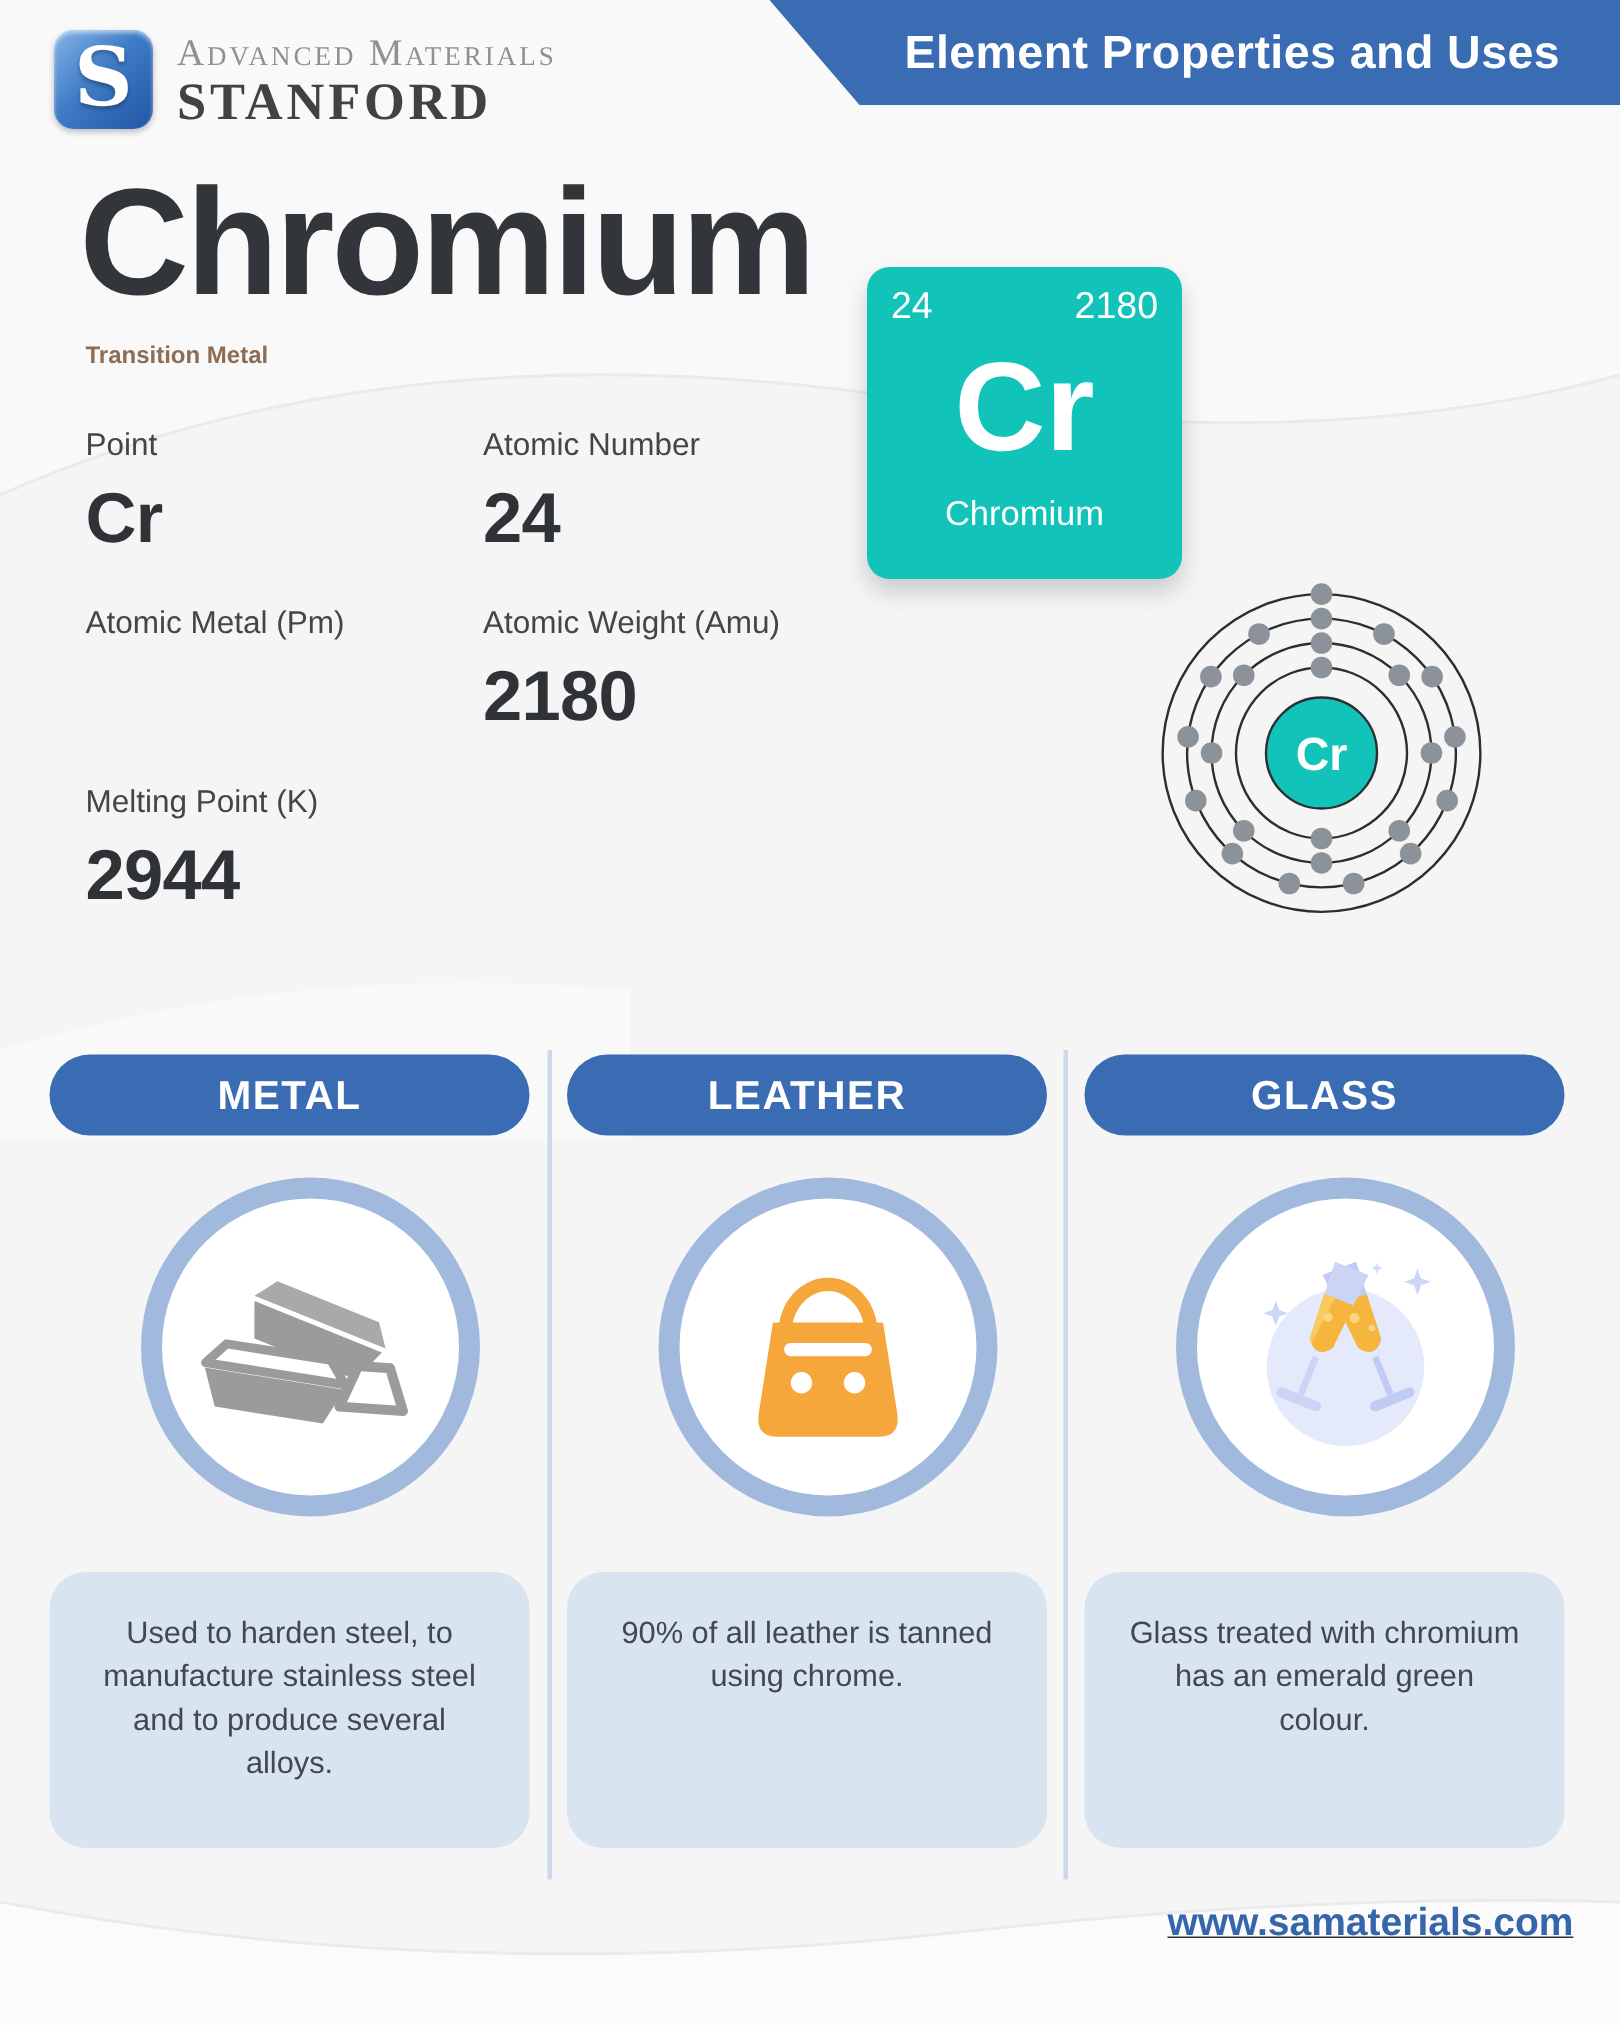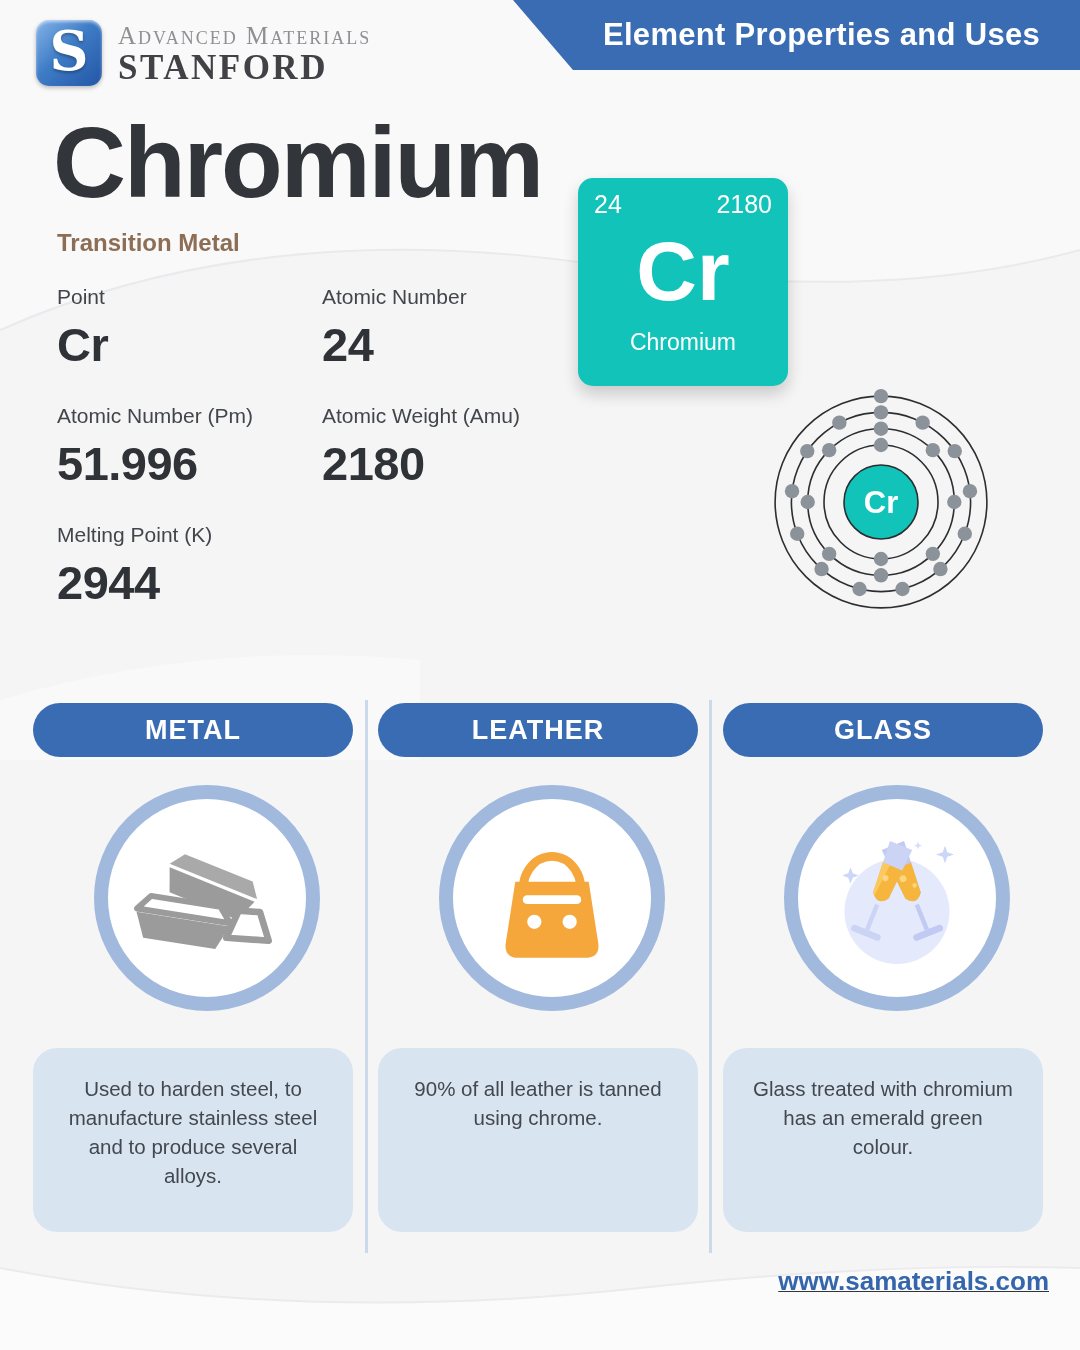--- a/index.html
+++ b/index.html
@@ -31,21 +31,21 @@
   #banner{
     left:505px;top:0;width:575px;height:70px;background:#3a6cb3;
     clip-path:polygon(8px 0, 100% 0, 100% 100%, 68px 100%);
     display:flex;align-items:center;justify-content:center;
     padding-left:58px;box-sizing:border-box;z-index:3;
   }
   #banner span{color:#fff;font-weight:bold;font-size:31px;letter-spacing:.3px;}
   
   #element-name{left:53px;top:112px;font-size:101px;font-weight:800;color:#323539;
     letter-spacing:-2px;line-height:1;z-index:2;}
-  #element-category{left:57px;top:229px;font-size:24px;font-weight:bold;color:#8d6e55;z-index:2;}
+  #element-category{left:57px;top:229px;font-size:16px;font-weight:bold;color:#8d6e55;z-index:2;}
   
   #periodic-tile{
     left:578px;top:178px;width:210px;height:208px;border-radius:15px;
     background:#12c3ba;box-shadow:0 8px 16px rgba(0,0,0,.18);
     color:#fff;z-index:4;box-sizing:border-box;padding:12px 16px;
   }
   #tile-top{display:flex;justify-content:space-between;font-size:25px;}
   #tile-symbol{text-align:center;font-size:84px;font-weight:bold;line-height:1;margin-top:10px;}
   #tile-name{text-align:center;font-size:23px;margin-top:16px;}
   
@@ -122,22 +122,21 @@
 <div id="props" class="abs">
   <div class="prop">
     <div class="plabel">Point</div>
     <div class="pvalue">Cr</div>
   </div>
   <div class="prop">
     <div class="plabel">Atomic Number</div>
     <div class="pvalue">24</div>
   </div>
   <div class="prop">
-    <div class="plabel">Atomic Number (Pm)</div>
-    <div class="pvalue">51.996</div>
+    <div class="plabel">Atomic Metal (Pm)</div>
   </div>
   <div class="prop">
     <div class="plabel">Atomic Weight (Amu)</div>
     <div class="pvalue">2180</div>
   </div>
   <div class="prop">
     <div class="plabel">Melting Point (K)</div>
     <div class="pvalue">2944</div>
   </div>
 </div>

